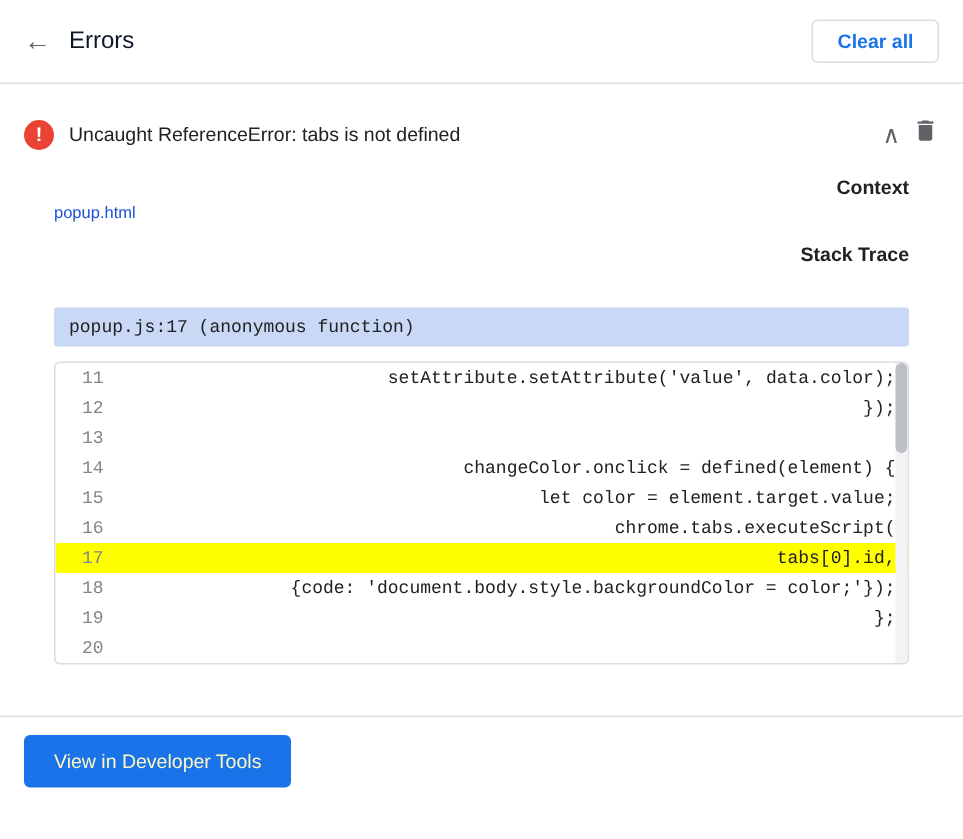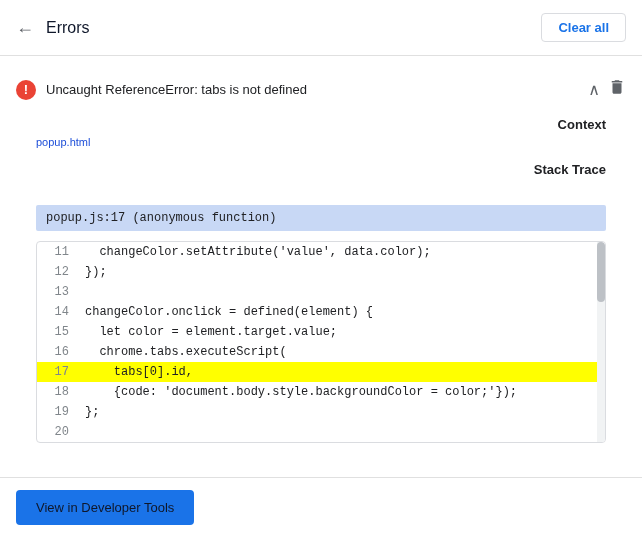--- a/index.html
+++ b/index.html
@@ -142,20 +142,21 @@
       position: relative;
     }
     .code-block-inner {
       overflow-y: auto;
       max-height: 230px;
     }
     .code-line {
       display: flex;
       align-items: flex-start;
       padding: 2px 0;
+      justify-content: space-between;
     }
     .code-line.highlighted {
       background: #ffff00;
     }
     .line-num {
       min-width: 40px;
       padding: 1px 8px 1px 12px;
       color: #80868b;
       text-align: right;
       user-select: none;
@@ -184,21 +185,21 @@
       background: #bdc1c6;
       border-radius: 4px;
     }
 
     
     .footer {
       padding: 12px 16px 16px 16px;
     }
     .dev-tools-btn {
       background: #1a73e8;
-      color: #0f172a;
+      color: #fef9c3;
       border: none;
       border-radius: 4px;
       padding: 10px 20px;
       font-size: 13px;
       font-weight: 500;
       cursor: pointer;
     }
   </style>
 </head>
 <body>
@@ -235,21 +236,21 @@
       <div class="section-value">popup.html</div>
 
       <div class="section-label">Stack Trace</div>
       <div class="stack-trace-line">popup.js:17 (anonymous function)</div>
 
       <div class="code-block">
         <div class="code-block-inner" id="code-block-inner">
 
         <div class="code-line">
               <span class="line-num">11</span>
-              <span class="line-code">  changeColor.setAttribute('value', data.color);</span>
+              <span class="line-code">  setAttribute.setAttribute('value', data.color);</span>
             </div>
             <div class="code-line">
               <span class="line-num">12</span>
               <span class="line-code">});</span>
             </div>
             <div class="code-line">
               <span class="line-num">13</span>
               <span class="line-code"></span>
             </div>
             <div class="code-line">

